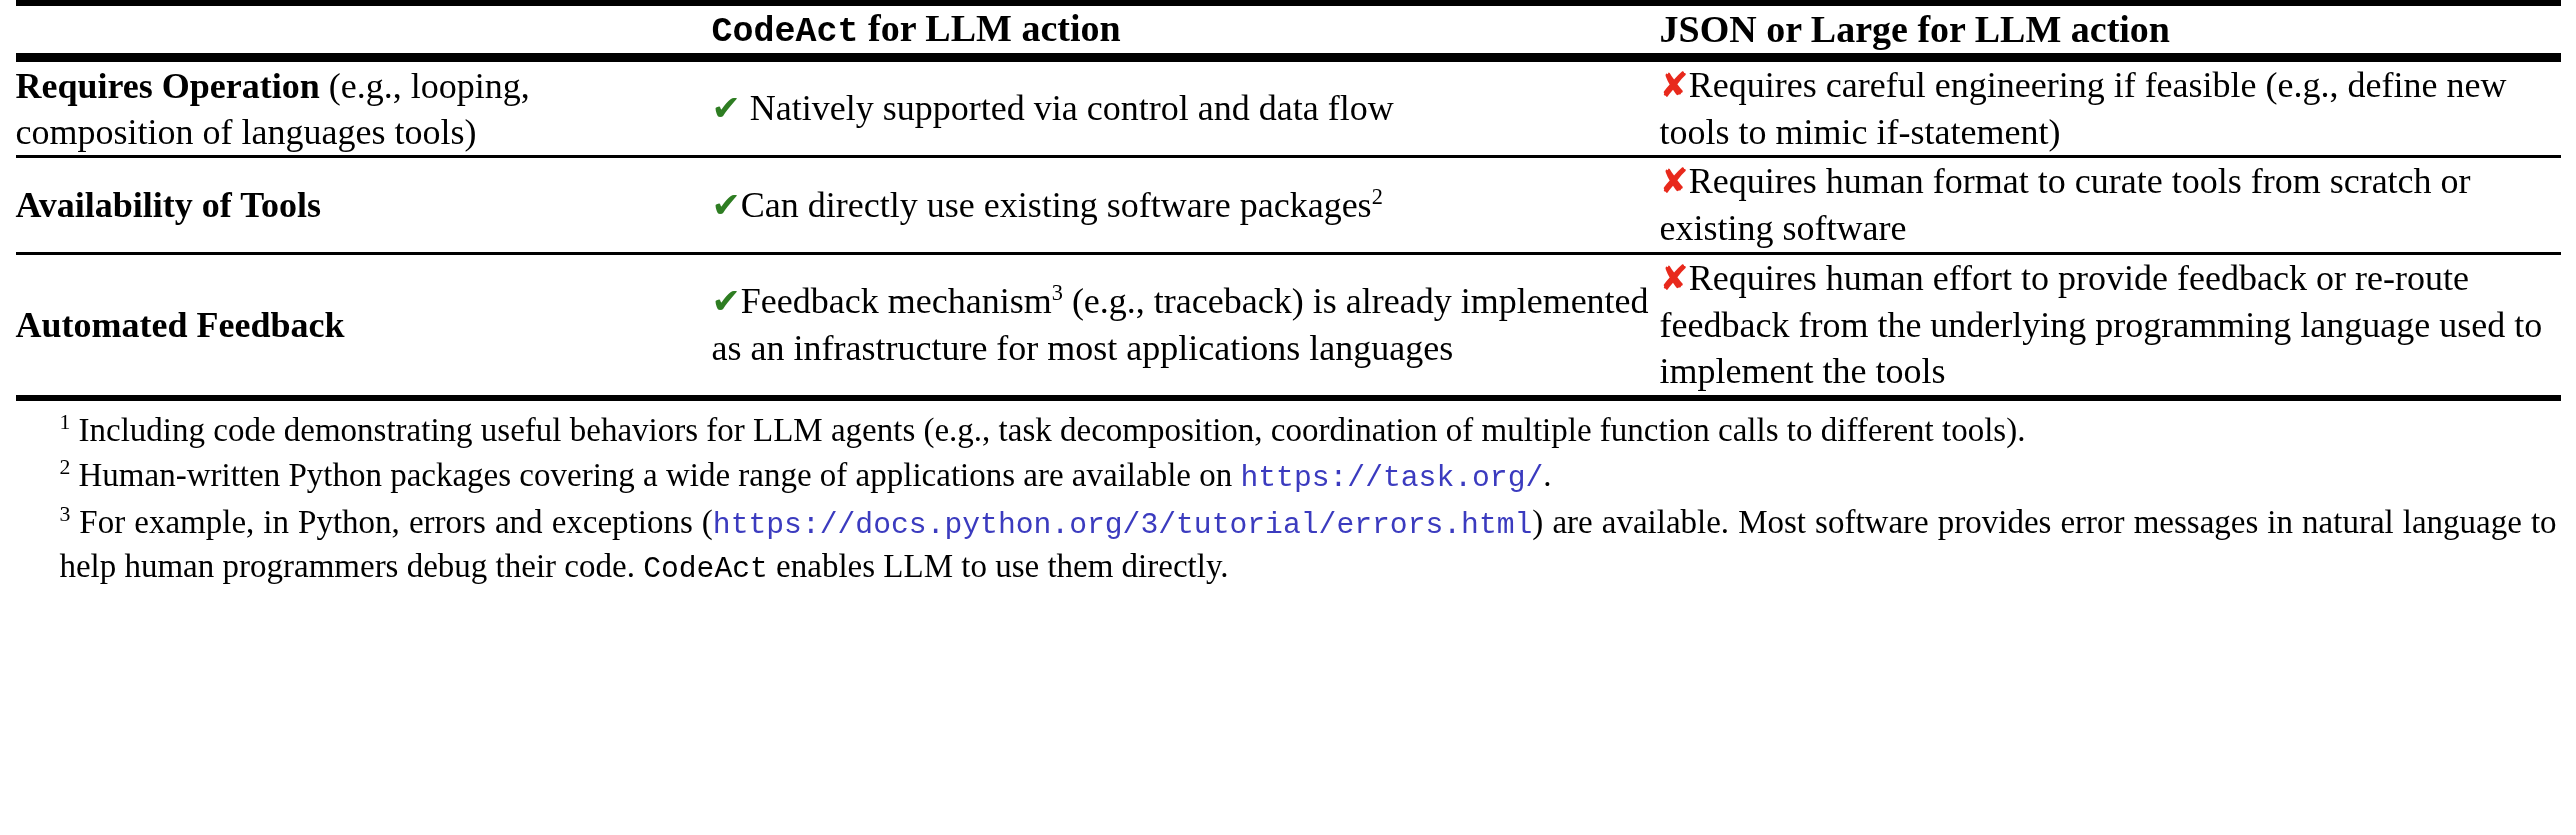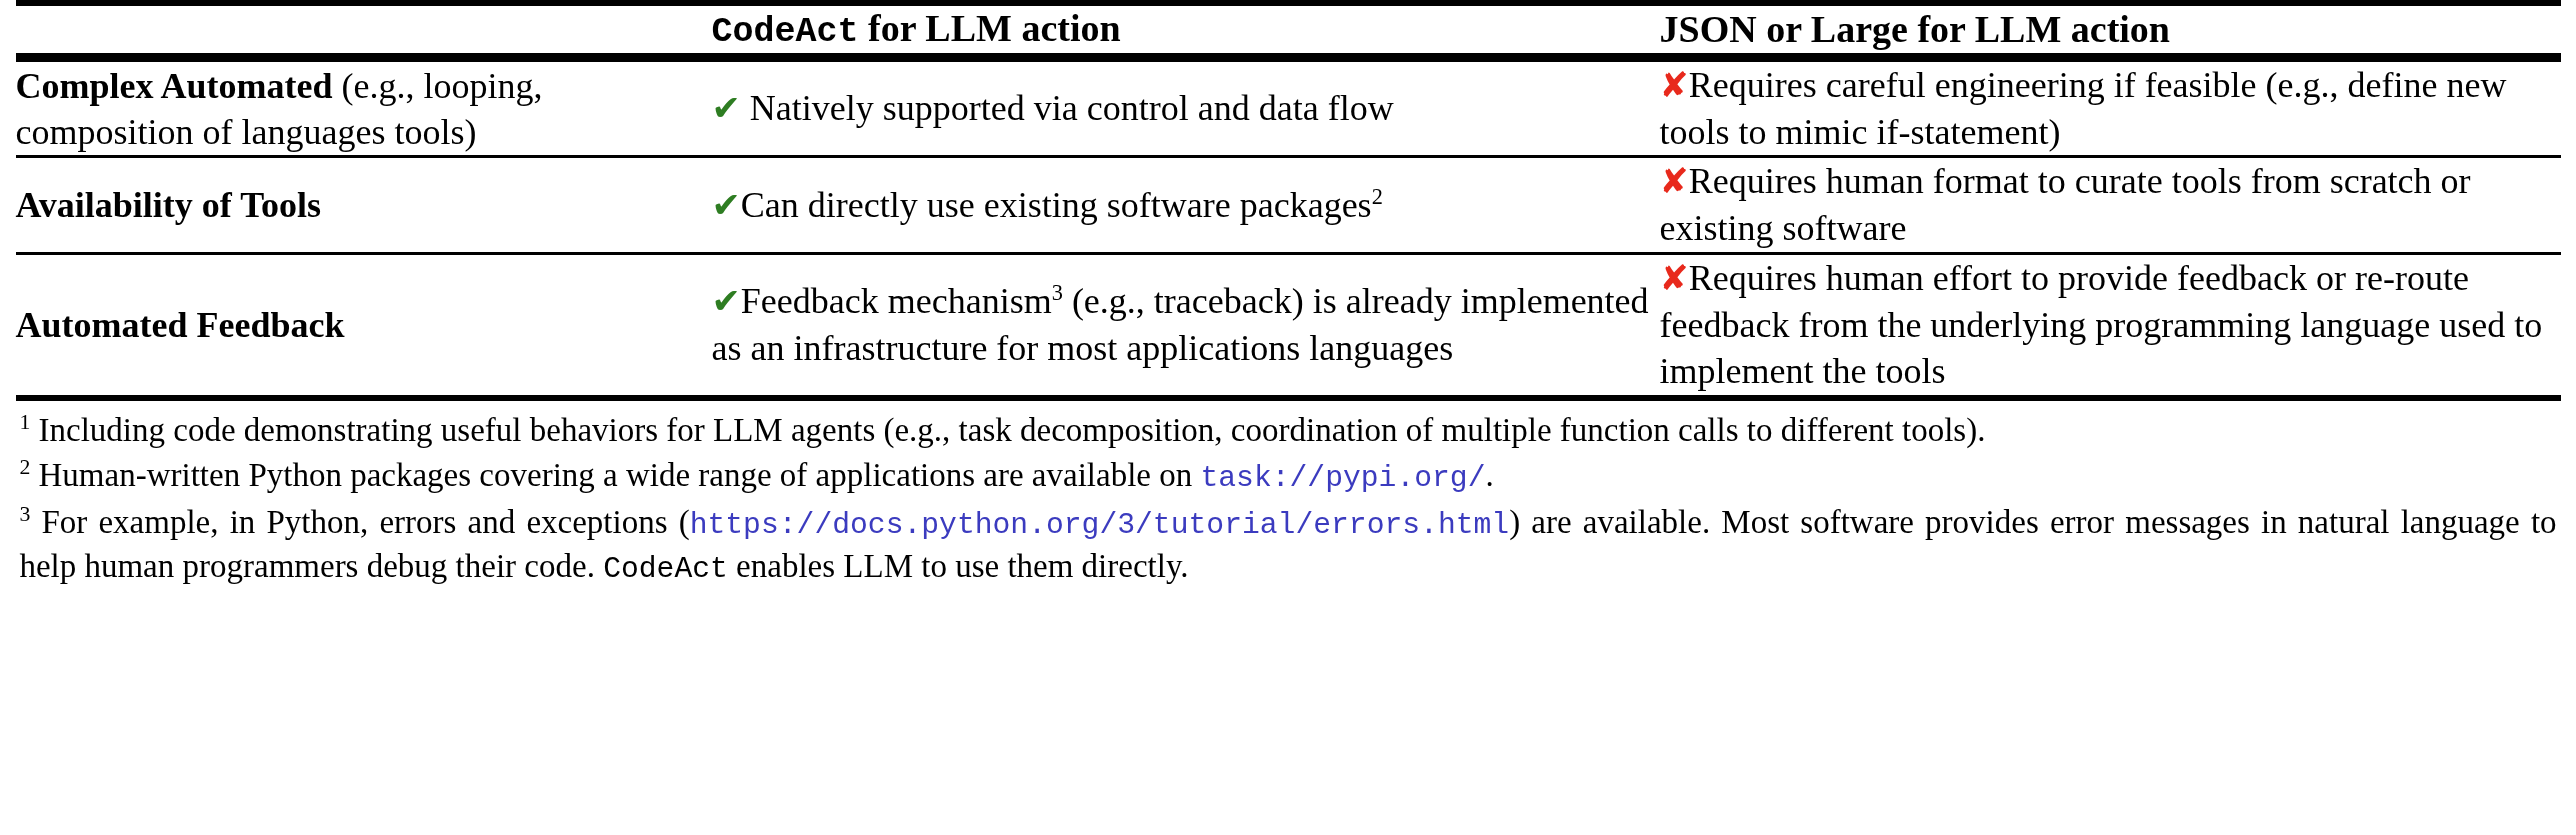--- a/index.html
+++ b/index.html
@@ -107,20 +107,21 @@
     font-size: 0.62em;
     vertical-align: super;
     line-height: 0;
   }
 
   
   .footnotes {
     font-size: 33px;
     line-height: 1.30;
     padding: 7.7px 3.9px 0 3.9px;
+    margin-left: 40px;
   }
   .footnotes p {
     margin: 0 0 2.9px 0;
     text-align: justify;
     text-align-last: left;
   }
   .footnotes sup {
     font-size: 0.66em;
     vertical-align: super;
     line-height: 0;
@@ -163,21 +164,21 @@
       </tr>
 
 
       <tr class="row-sep">
         <td colspan="3">
             <div class="rule-thin"></div>
           </td>
       </tr>
 
       <tr>
-        <td class="attr-cell attr-just"><b>Complex Automated</b><span class="note"> (e.g., looping, composition of languages tools)</span></td>
+        <td class="attr-cell attr-just"><b>Requires Operation</b><span class="note"> (e.g., looping, composition of languages tools)</span></td>
         <td class="body-cell"><span class="mark check">✔</span> <span>Natively supported via control and data flow</span><sup class="fn"></sup><span></span></td>
         <td class="body-cell last"><span class="mark cross">✘</span><span>Requires careful engineering if feasible (e.g., define new tools to mimic if-statement)</span></td>
       </tr>
 
       <tr class="row-sep">
         <td colspan="3">
             <div class="rule-thin"></div>
           </td>
       </tr>
 
@@ -199,19 +200,19 @@
         <td class="body-cell last"><span class="mark cross">✘</span><span>Requires human effort to provide feedback or re-route feedback from the underlying programming language used to implement the tools</span></td>
       </tr>
     </tbody>
   </table>
 
   <div class="rule-thick"></div>
 
   <div class="footnotes">
     <p><sup>1</sup> <span>Including code demonstrating useful behaviors for LLM agents (e.g., task decomposition, coordination of multiple function calls to different tools).</span></p>
 
-    <p><sup>2</sup> <span>Human-written Python packages covering a wide range of applications are available on </span><span class="url">task://pypi.org/</span><span>.</span></p>
+    <p><sup>2</sup> <span>Human-written Python packages covering a wide range of applications are available on </span><span class="url">https://task.org/</span><span>.</span></p>
 
     <p><sup>3</sup> <span>For example, in Python, errors and exceptions (</span><span class="url">https://docs.python.org/3/tutorial/errors.html</span><span>) are available. Most software provides error messages in natural language to help human programmers debug their code. </span><span class="codeact-mono">CodeAct</span><span> enables LLM to use them directly.</span></p>
   </div>
 
 </div>
 
 
 </body></html>

